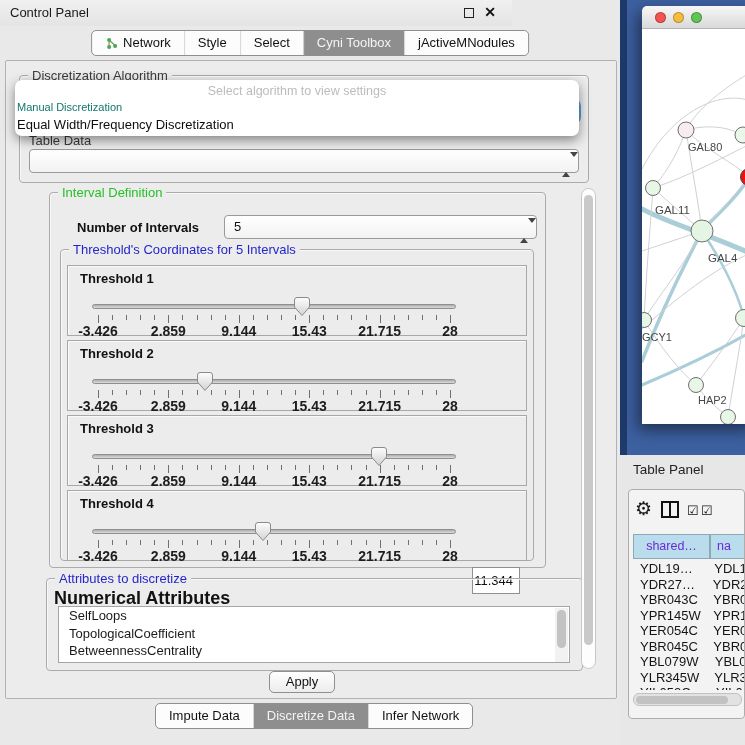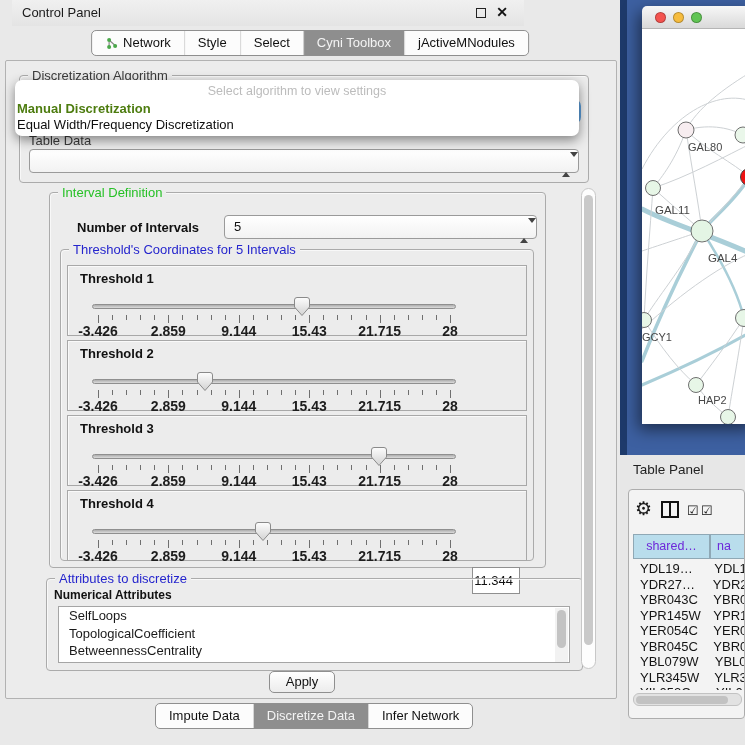--- a/index.html
+++ b/index.html
@@ -2,21 +2,21 @@
 <html><head>
 <meta charset="utf-8">
 <style>
   * { margin:0; padding:0; box-sizing:border-box; }
   html,body { width:745px; height:745px; overflow:hidden; }
   body { font-family:"Liberation Sans", sans-serif; background:#e9e9e9; position:relative; }
   #root { position:absolute; inset:0; }
 
   
   .left-panel { position:absolute; left:0; top:0; width:620px; height:745px; background:#e9e9e9; }
-  .titlebar { position:absolute; left:12px; top:0; width:512px; height:26px;
+  .titlebar { position:absolute; left:0; top:0; width:512px; height:26px;
               background:linear-gradient(#f0f0f0,#e4e4e4); }
   .titlebar .title { position:absolute; left:10px; top:5px; font-size:13px; color:#1a1a1a; }
   .win-float { position:absolute; right:38px; top:8px; width:10px; height:10px; border:1.6px solid #222; }
   .win-close { position:absolute; right:16px; top:4px; font-size:14px; font-weight:bold; color:#111; }
 
   .tabgroup { display:flex; background:#fcfcfc; border:1px solid #8f8f8f; border-radius:5px; overflow:hidden; height:26px; }
   .tabgroup .tab { display:flex; align-items:center; gap:5px; padding:0 13px; font-size:13px; color:#111;
                    line-height:24px; border-left:1px solid #d6d6d6; cursor:default; white-space:nowrap; }
   .tabgroup .tab:first-child { border-left:none; }
   .tabgroup .tab.active { background:#8e8e8e; color:#f4f4f4; }
@@ -47,21 +47,21 @@
                         border-bottom:5px solid #444; margin-bottom:3px; }
   .combo .stepper .dn { width:0; height:0; border-left:4px solid transparent; border-right:4px solid transparent;
                         border-top:5px solid #444; }
   #table-data-combo { left:23px; top:88px; width:550px; }
 
   
   #algo-popup { position:absolute; left:9px; top:19px; width:564px; height:56px; background:#fff;
                 border-radius:7px; box-shadow:0 4px 12px rgba(0,0,0,.45); z-index:20;padding-left:31px; }
   #algo-popup .hint { position:absolute; top:4px; left:0; right:0; text-align:center;
                       font-size:12.5px; color:#bcbcbc; }
-  #algo-popup .opt1 { position:absolute; top:21px; left:2px; font-size:13px; font-weight:bold; color:#4d7c0f; }
+  #algo-popup .opt1 { position:absolute; top:21px; left:2px; font-size:11px; font-weight:normal; color:#0f766e; }
   #algo-popup .opt2 { position:absolute; top:37px; left:2px; font-size:13px; color:#0d0d0d; }
 
   
   #grp-interval { left:43px; top:131px; width:497px; height:376px; }
   #grp-interval > .gb-label { color:#27c127; }
   #numint-label { position:absolute; left:27px; top:27px; font-size:13px; font-weight:bold; color:#111; }
   #numint-combo { left:174px; top:22px; width:313px; }
   #grp-thresholds { left:10px; top:56px; width:474px; height:312px; }
   #grp-thresholds > .gb-label { color:#2525cd; }
 
@@ -77,21 +77,21 @@
   .tick.major { height:8px; }
   .thr-scale { position:absolute; left:30px; top:57px; width:352px; height:12px; }
   .scale-lab { position:absolute; transform:translateX(-50%); font-size:14px; font-weight:bold; color:#1d1d1d; white-space:nowrap; }
   .thr-value { position:absolute; left:404px; top:32px; width:48px; height:27px; background:#fff;
                border:1px solid #8f8f8f; font-size:13px; color:#111; text-align:right;
                padding:5px 6px 0 0;margin-top:44px; }
 
   
   #grp-attrs { left:40px; top:517px; width:537px; height:93px; }
   #grp-attrs > .gb-label { color:#2525cd; }
-  #num-attrs-label { position:absolute; left:7px; top:9px; font-size:12px; font-weight:bold; color:#111; }
+  #num-attrs-label { position:absolute; left:7px; top:9px; font-size:18px; font-weight:bold; color:#111; }
   #attr-list { position:absolute; left:11px; top:27px; width:512px; height:57px; background:#fff;
                border:1px solid #a5a5a5; overflow:hidden; }
   .attr-item { font-size:13px; color:#1a1a1a; padding-left:10px; line-height:17.5px; }
   #attr-scroll { position:absolute; right:1px; top:1px; width:13px; height:55px; background:#f2f2f2; }
   #attr-scroll .thumb { position:absolute; left:2px; top:2px; width:9px; height:38px; background:#c3c3c3; border-radius:5px; }
 
   
   #apply-btn { position:absolute; left:263px; top:610px; width:66px; height:22px;
                background:linear-gradient(#ffffff,#ececec); border:1px solid #8f8f8f; border-radius:5px;
                font-size:13px; color:#111; text-align:center; line-height:20px; }

